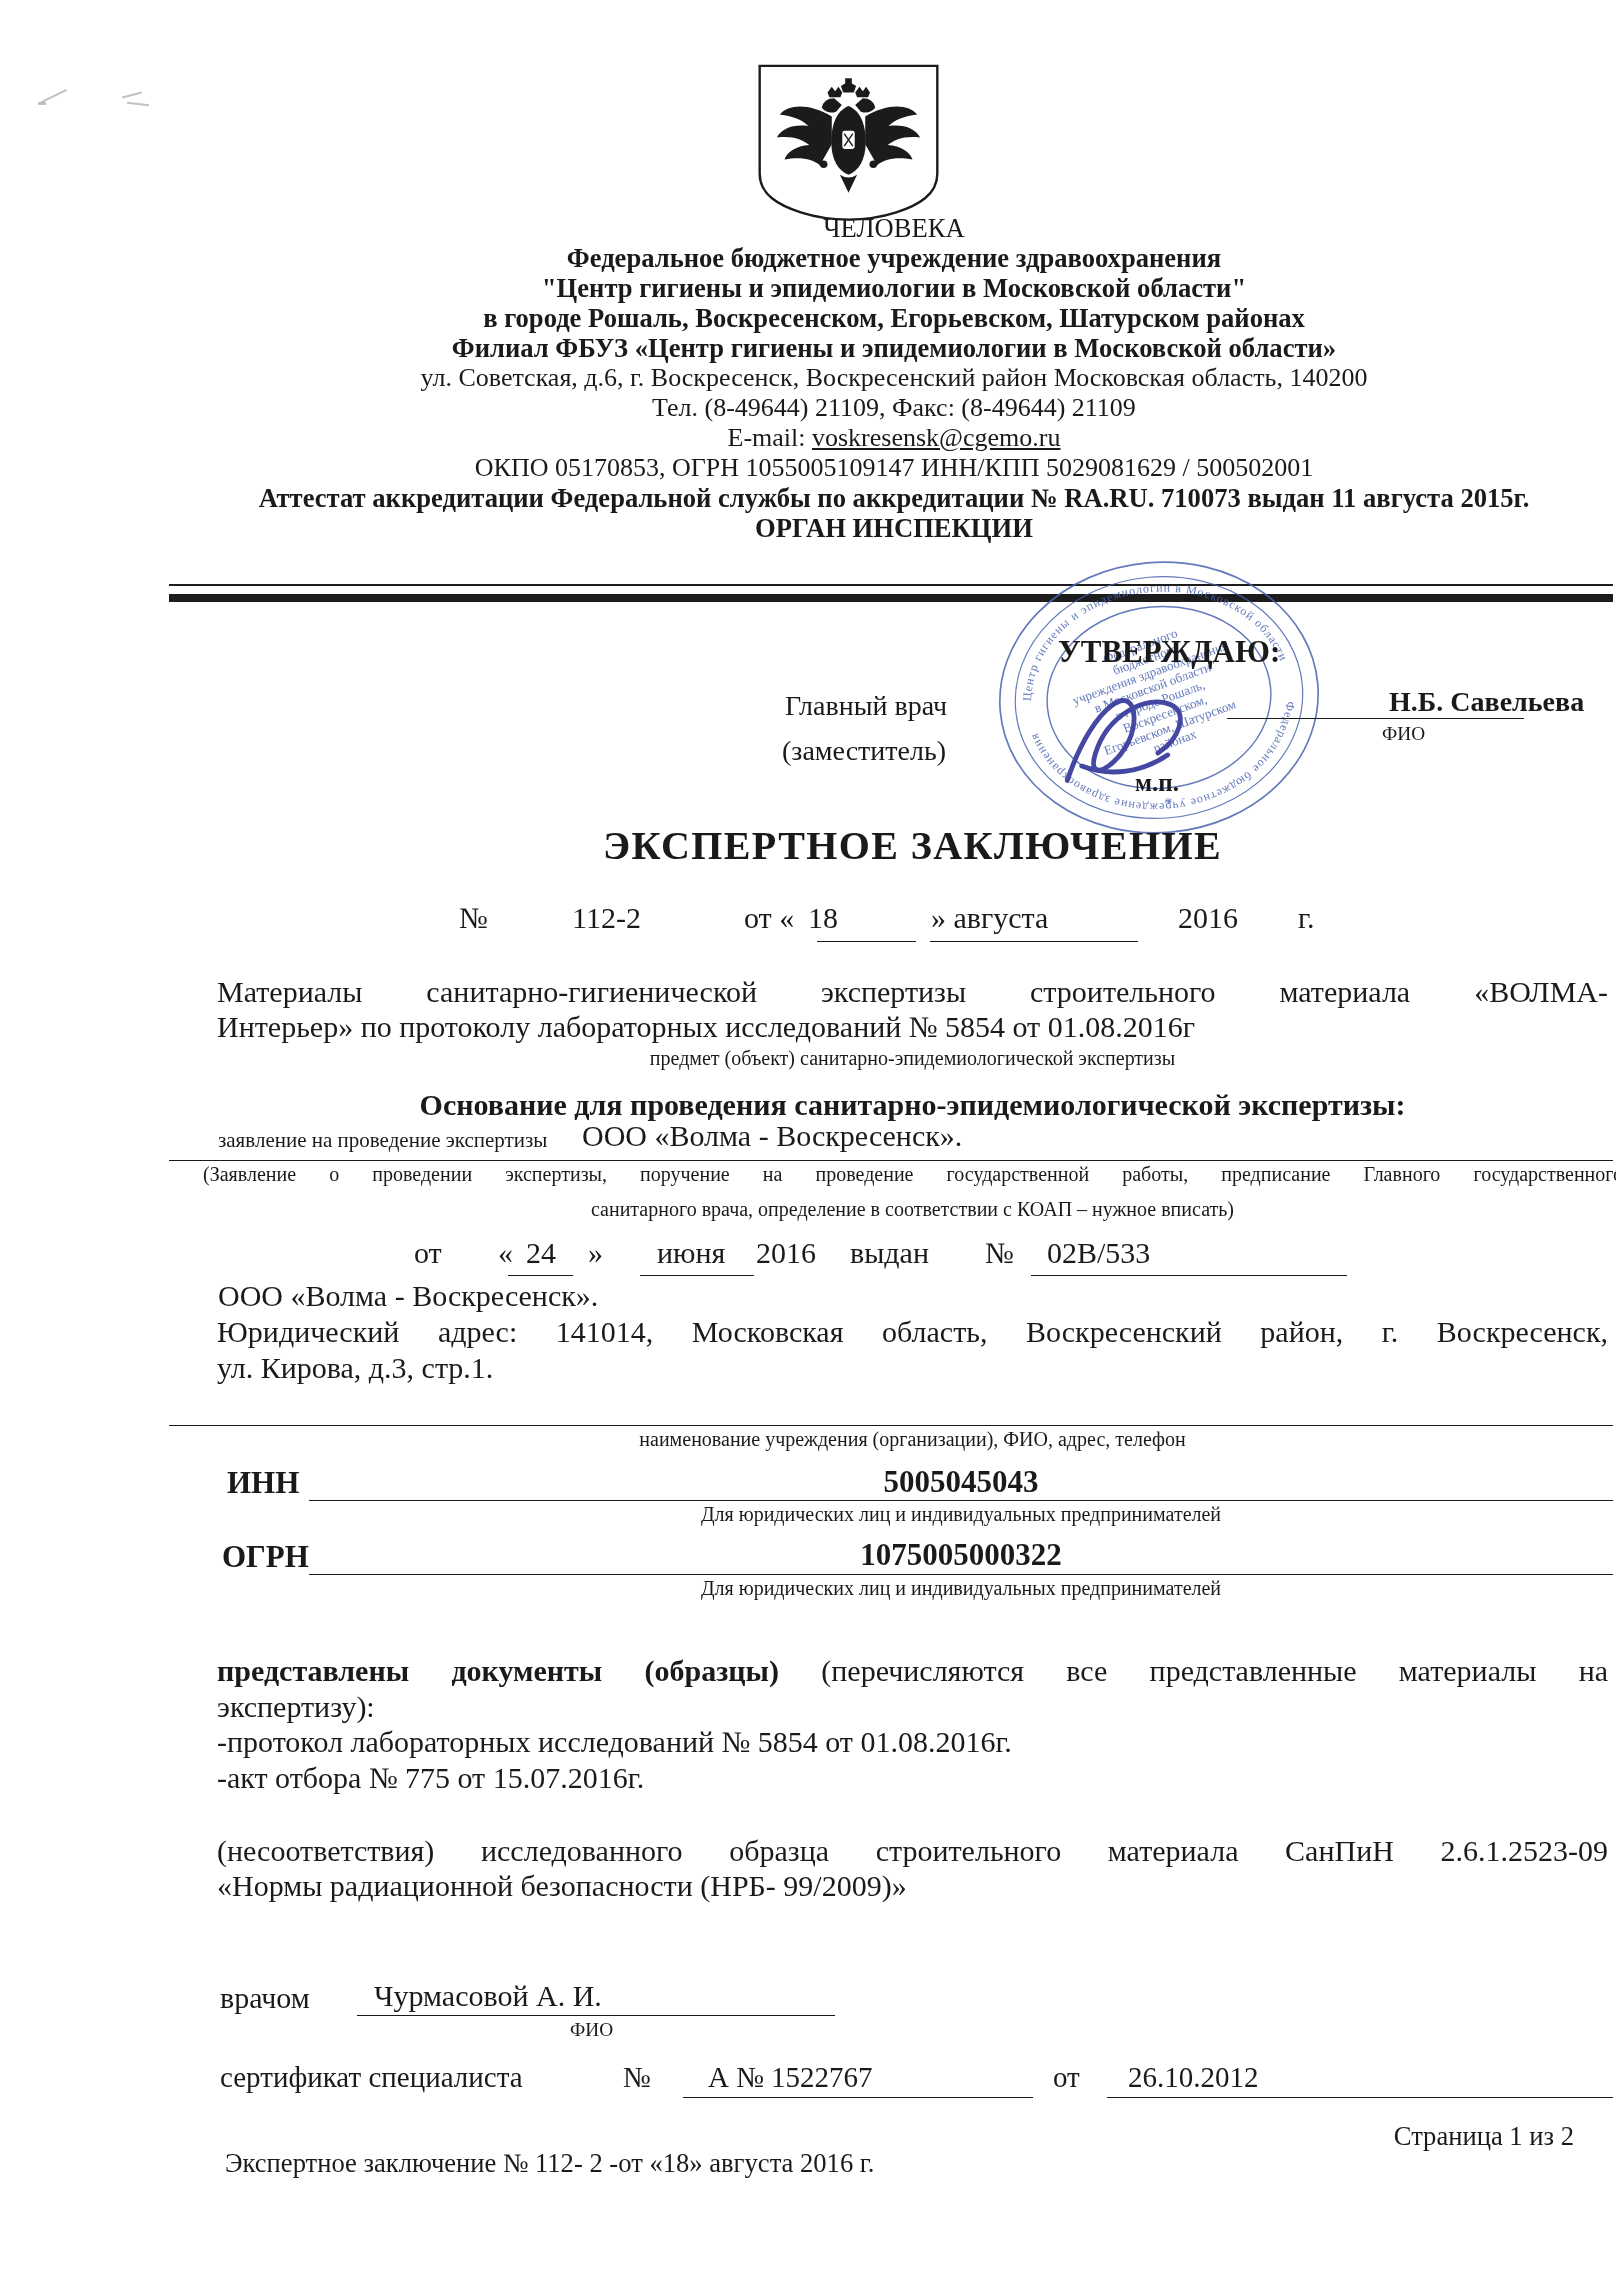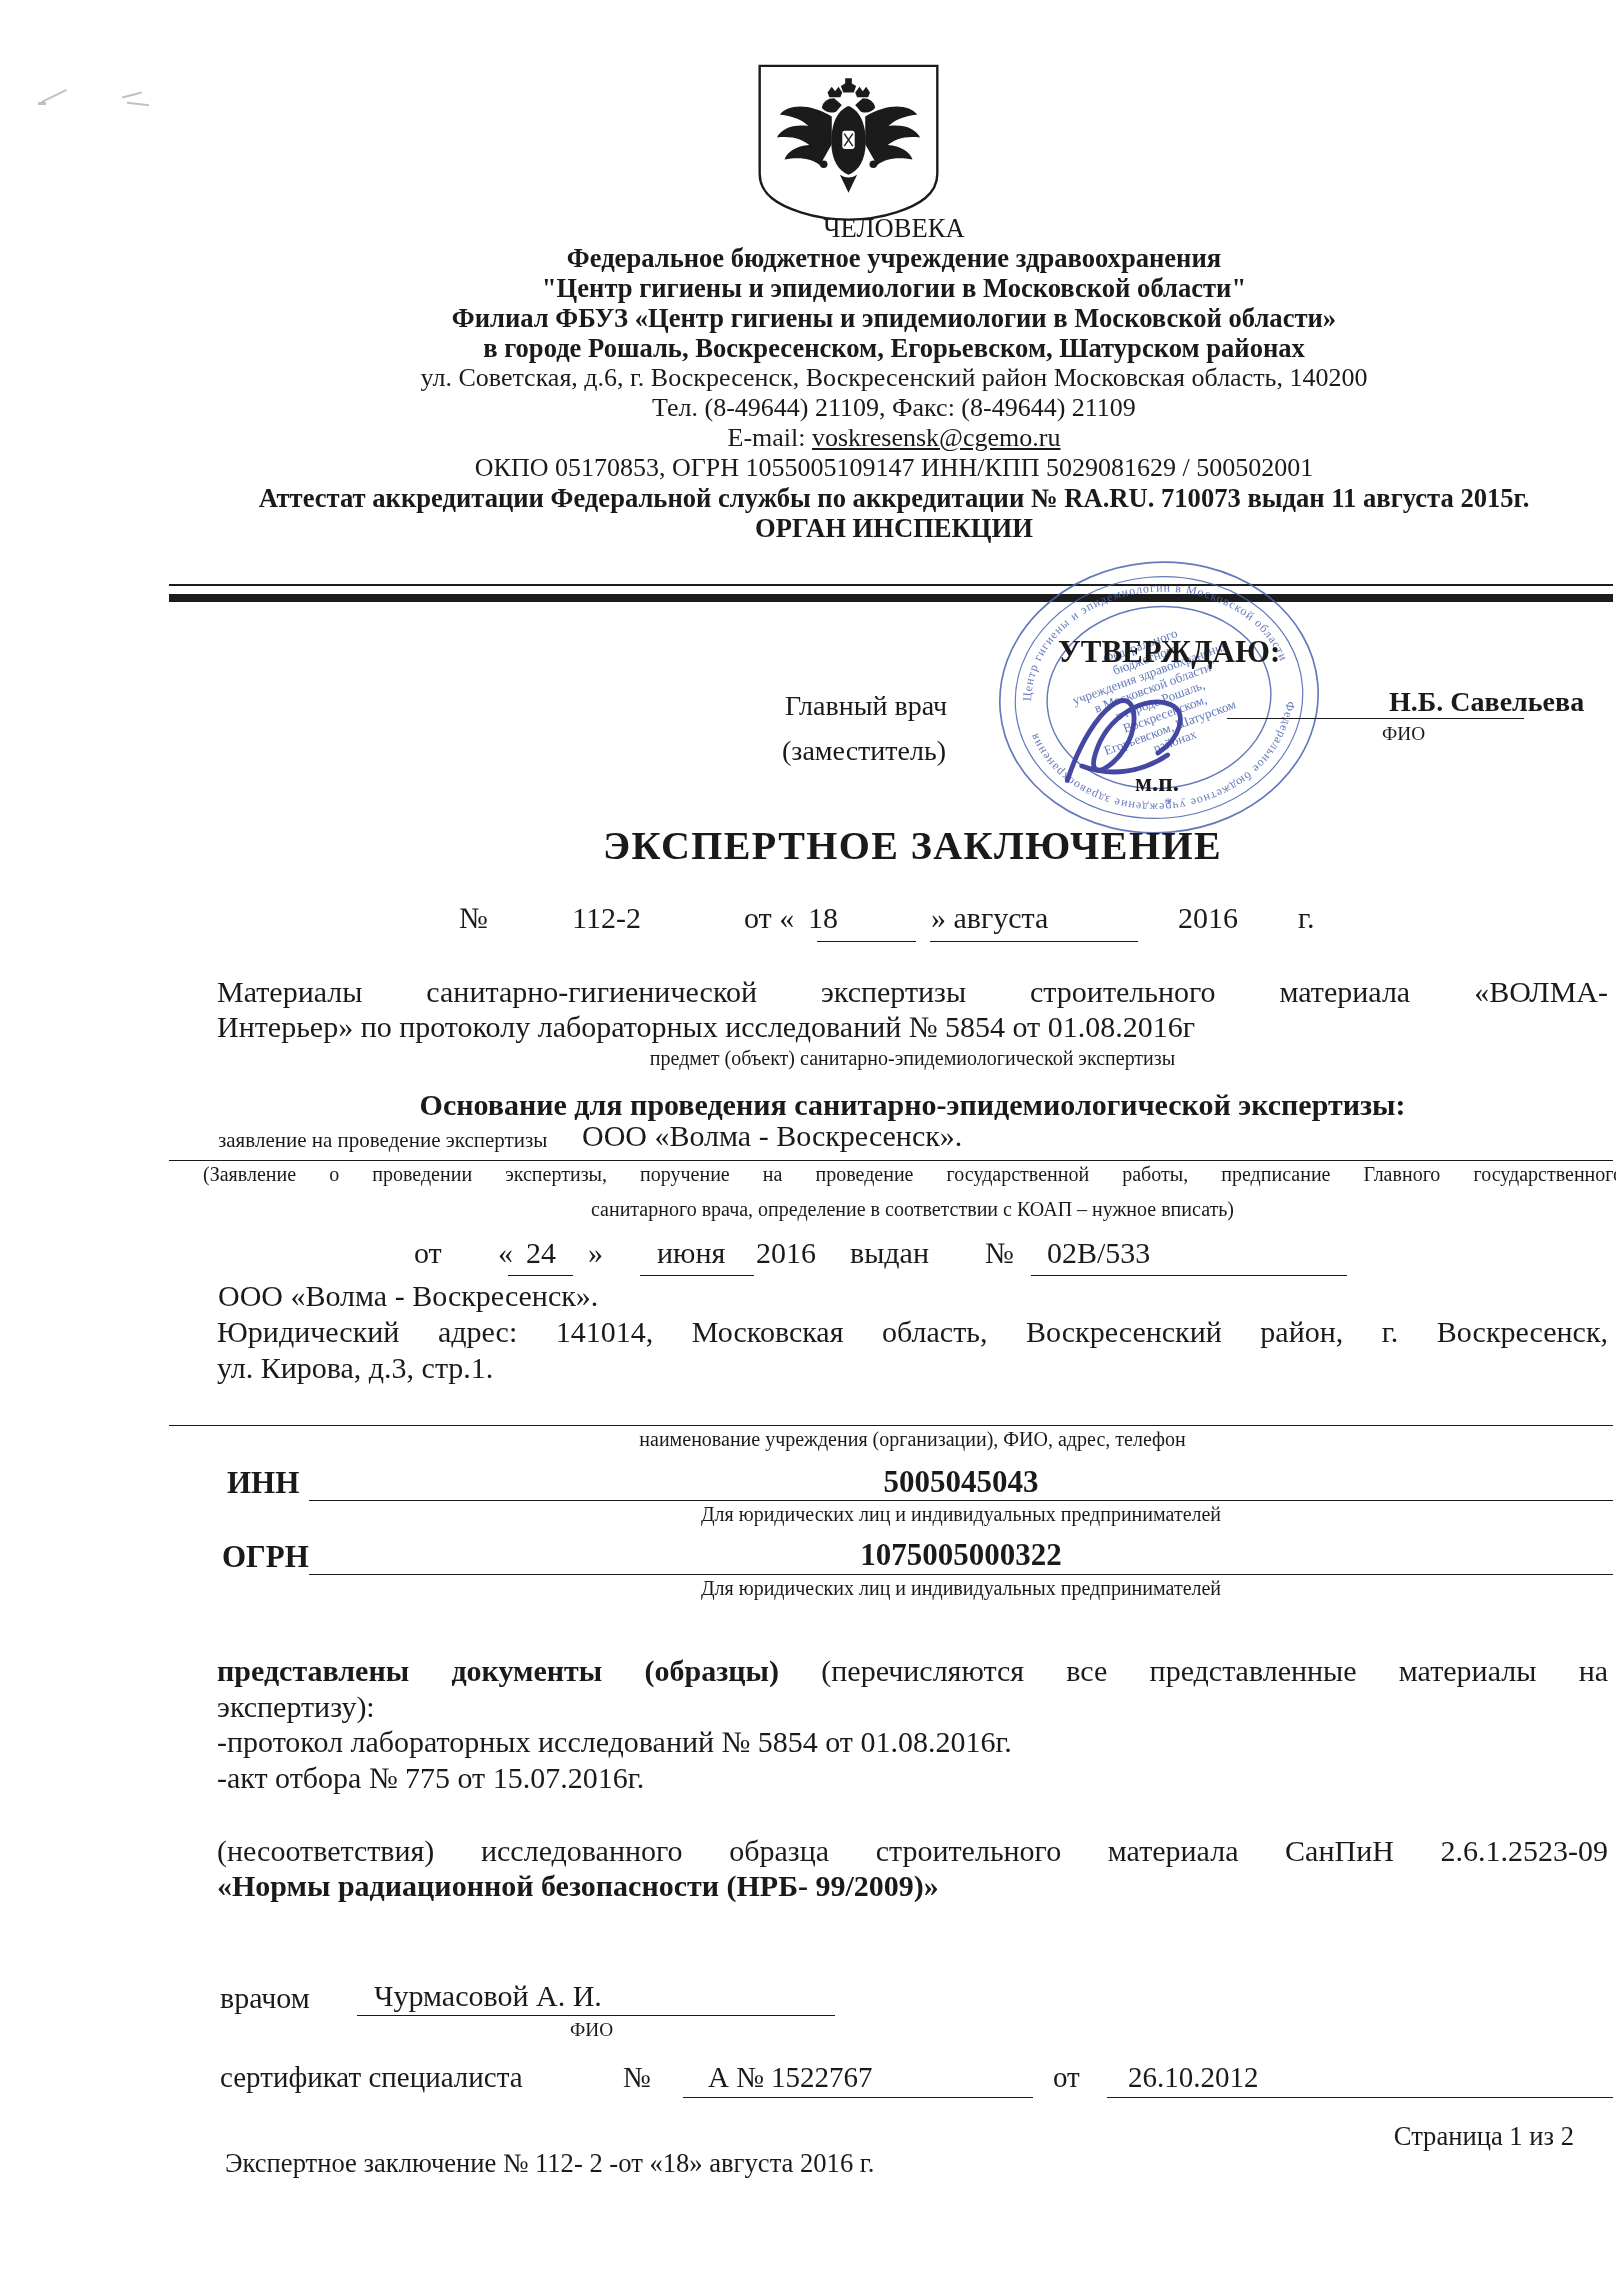--- a/index.html
+++ b/index.html
@@ -51,22 +51,22 @@
       <circle cx="252" cy="214" r="8"></circle>
     </g>
     <rect x="185" y="142" width="30" height="42" rx="7" fill="#ffffff" stroke="#1b1b1b" stroke-width="4"></rect>
     <path d="M191 150 l18 26 M209 150 l-18 26" stroke="#1b1b1b" stroke-width="3" fill="none"></path>
   </svg>
 
   <div class="abs letterhead">
     <div class="lh fs57">ЧЕЛОВЕКА</div>
     <div class="lh b">Федеральное бюджетное учреждение здравоохранения</div>
     <div class="lh b">"Центр гигиены и эпидемиологии в Московской области"</div>
+    <div class="lh b">в городе Рошаль, Воскресенском, Егорьевском, Шатурском районах</div>
     <div class="lh b">Филиал ФБУЗ «Центр гигиены и эпидемиологии в Московской области»</div>
-    <div class="lh b">в городе Рошаль, Воскресенском, Егорьевском, Шатурском районах</div>
     <div class="lh sm">ул. Советская, д.6, г. Воскресенск, Воскресенский район Московская область, 140200</div>
     <div class="lh sm">Тел. (8-49644) 21109, Факс:  (8-49644) 21109</div>
     <div class="lh sm"><span>E-mail: </span><span class="email-u">voskresensk@cgemo.ru</span></div>
     <div class="lh sm">ОКПО 05170853, ОГРН 1055005109147 ИНН/КПП 5029081629 / 500502001</div>
     <div class="lh b fs55">Аттестат аккредитации Федеральной службы по аккредитации № RA.RU. 710073 выдан 11 августа 2015г.</div>
     <div class="lh b fs58">ОРГАН ИНСПЕКЦИИ</div>
   </div>
 
   <div class="abs rule" style="left:169px;top:584px;width:1444px;height:2.4px;"></div>
   <div class="abs rule" style="left:169px;top:594px;width:1444px;height:8.2px;"></div>
@@ -164,21 +164,21 @@
   <div class="abs b c fs64" style="left:309px;top:1537px;width:1304px;">1075005000322</div>
   <div class="abs uline" style="left:309px;top:1572px;width:1304px;"></div>
   <div class="abs c fs42" style="left:309px;top:1577px;width:1304px;">Для юридических лиц и индивидуальных предпринимателей</div>
 
   <div class="abs fs62 j" style="left:217px;top:1654px;width:1391px;"><span class="b">представлены документы (образцы)</span><span> (перечисляются все представленные материалы на</span></div>
   <div class="abs fs62" style="left:217px;top:1690px;">экспертизу):</div>
   <div class="abs fs62" style="left:217px;top:1725px;">-протокол лабораторных исследований № 5854 от 01.08.2016г.</div>
   <div class="abs fs62" style="left:217px;top:1761px;">-акт отбора № 775 от 15.07.2016г.</div>
 
   <div class="abs fs62 j" style="left:217px;top:1834px;width:1391px;">(несоответствия) исследованного образца строительного материала   СанПиН 2.6.1.2523-09</div>
-  <div class="abs fs62" style="left:217px;top:1869px;font-weight:bold;">«Нормы радиационной безопасности (НРБ- 99/2009)»</div>
+  <div class="abs fs62" style="left:217px;top:1869px;">«Нормы радиационной безопасности (НРБ- 99/2009)»</div>
 
   <div class="abs fs62" style="left:220px;top:1981px;">врачом</div>
   <div class="abs fs62" style="left:374px;top:1979px;">Чурмасовой А. И.</div>
   <div class="abs uline" style="left:357px;top:2013px;width:478px;"></div>
   <div class="abs fs40" style="left:570px;top:2019px;">ФИО</div>
 
   <div class="abs fs60" style="left:220px;top:2061px;">сертификат специалиста</div>
   <div class="abs fs60" style="left:623px;top:2061px;">№</div>
   <div class="abs fs60" style="left:708px;top:2061px;">А № 1522767</div>
   <div class="abs fs60" style="left:1053px;top:2061px;">от</div>

